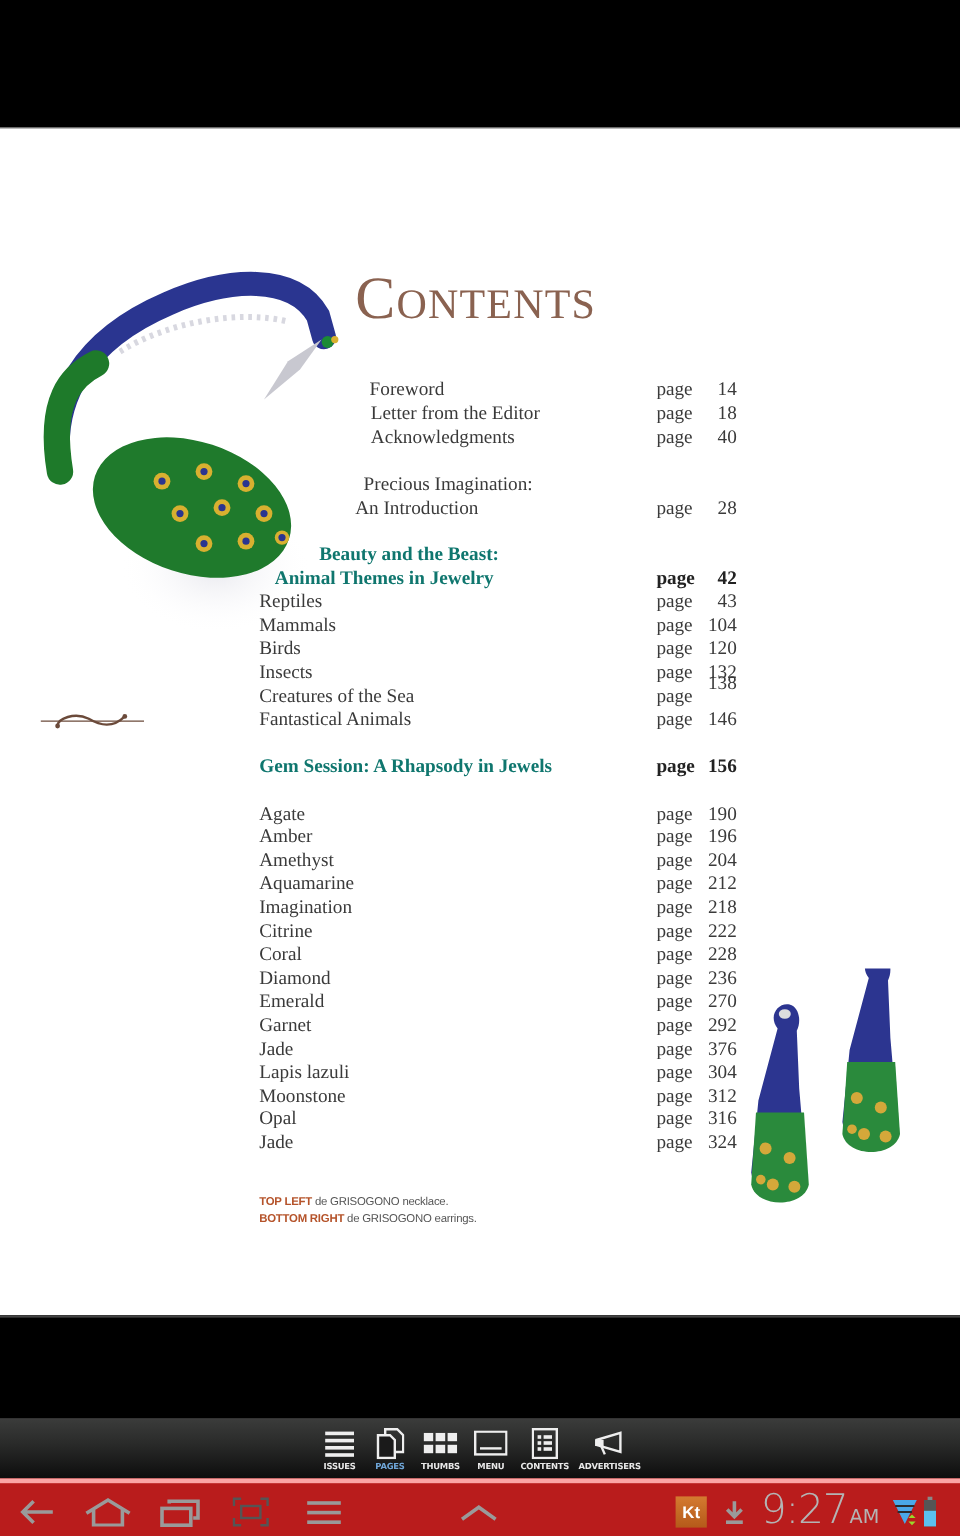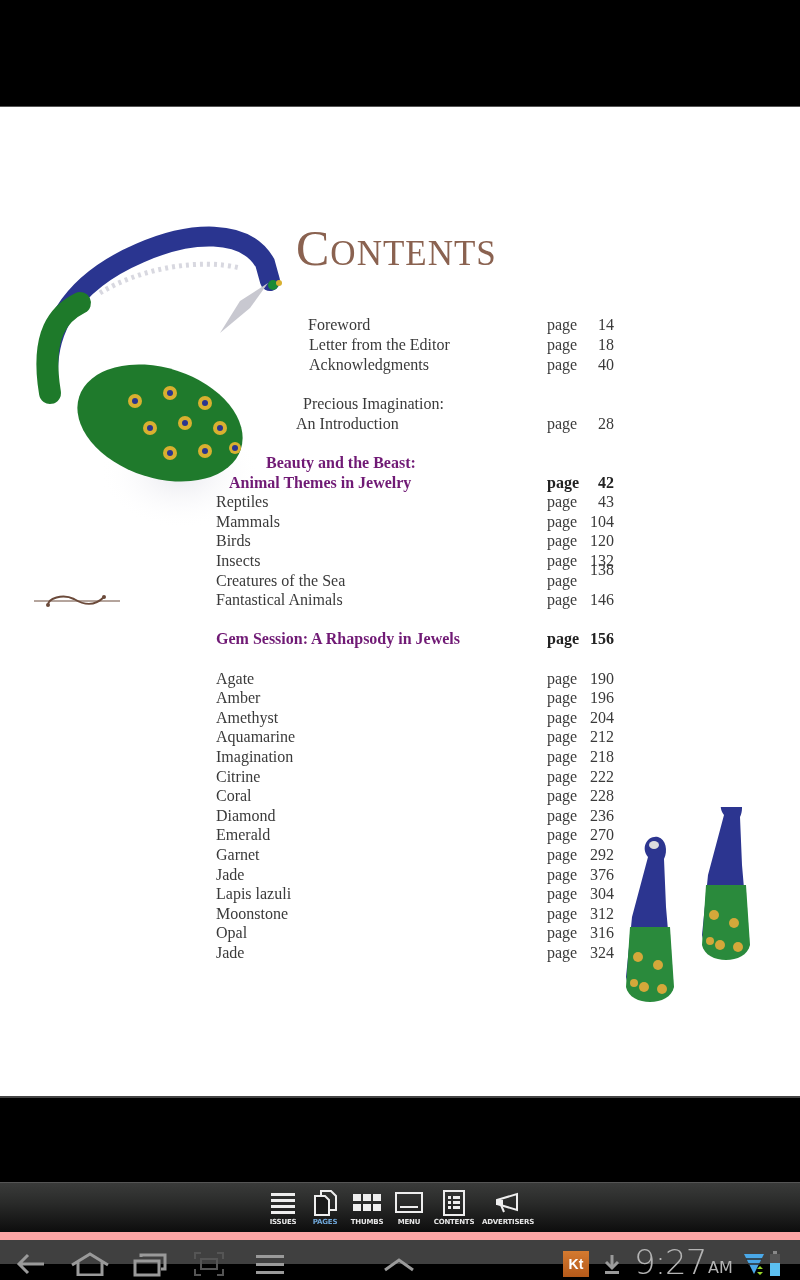--- a/index.html
+++ b/index.html
@@ -7,39 +7,39 @@
   body { position: relative; font-family: "DejaVu Serif", serif; }
 
   .top-black { position: absolute; left: 0; top: 0; width: 800px; height: 106px; background: #000; }
   .page { position: absolute; left: 0; top: 106px; width: 800px; height: 990px; background: #fff; border-top: 1px solid #555; }
   .bottom-black { position: absolute; left: 0; top: 1096px; width: 800px; height: 86px; background: #000; border-top: 2px solid #444; }
 
   .title { position: absolute; left: 296px; top: 116px; font-family: "Liberation Serif", serif; color: #8a6250; font-size: 50px; letter-spacing: 1px; font-variant: small-caps; line-height: 1; }
 
   .toc { position: absolute; left: 0; top: 0; width: 800px; }
   .row { position: absolute; font-family: "Liberation Serif", serif; font-size: 16px; color: #3a3a3a; line-height: 20px; height: 20px; white-space: nowrap; }
-  .row.bold { font-weight: bold; color: #701a75; }
+  .row.bold { font-weight: bold; color: #0f766e; }
   .pg-word { position: absolute; left: 547px; font-family: "Liberation Serif", serif; font-size: 16px; color: #3a3a3a; line-height: 20px; }
   .pg-num { position: absolute; width: 40px; left: 574px; text-align: right; font-family: "Liberation Serif", serif; font-size: 16px; color: #3a3a3a; line-height: 20px; }
   .bold .pg-word, .pg-word.bold, .pg-num.bold { font-weight: bold; color: #222; }
 
   .caption { position: absolute; left: 216px; top: 888px; font-family: "Liberation Sans", sans-serif; font-size: 9.5px; line-height: 14px; color: #555; letter-spacing: -0.2px; }
   .caption .hl { color: #b5532a; font-weight: bold; }
 
   .necklace { position: absolute; left: 30px; top: 116px; width: 260px; height: 310px; }
   .earrings { position: absolute; left: 620px; top: 700px; width: 140px; height: 210px; }
   .flourish { position: absolute; left: 32px; top: 484px; width: 90px; height: 22px; }
 
   .toolbar { position: absolute; left: 0; top: 1182px; width: 800px; height: 50px; background: linear-gradient(#3a3b3a, #2a2b2a 40%, #0d0d0d); border-top: 1px solid #555; }
   .tb-item { position: absolute; top: 0; height: 50px; display: flex; flex-direction: column; align-items: center; }
   .tb-icon { margin-top: 8px; height: 24px; display: flex; align-items: center; justify-content: center; }
   .tb-label { font-family: "DejaVu Sans", sans-serif; font-size: 7px; font-weight: bold; color: #e8e8e8; margin-top: 3px; letter-spacing: -0.2px; }
   .tb-label.active { color: #6fa6d8; }
 
-  .sysbar { position: absolute; left: 0; top: 1232px; width: 800px; height: 32px; background: #404040; border-top: 8px solid #fca5a5; }
+  .sysbar { position: absolute; left: 0; top: 1232px; width: 800px; height: 48px; background: #b91c1c; border-top: 4px solid #fca5a5; }
   .nav-ic { position: absolute; top: 10px; height: 28px; display: flex; align-items: center; justify-content: center; }
   .clock { position: absolute; left: 634px; top: 2px; font-family: "DejaVu Sans", sans-serif; color: #b4b4b4; font-size: 34px; font-weight: 300; letter-spacing: -1px; }
   .ampm { position: absolute; left: 708px; top: 18px; font-family: "DejaVu Sans", sans-serif; color: #b4b4b4; font-size: 16px; }
   .kt-icon { position: absolute; left: 563px; top: 11px; width: 26px; height: 26px; background: linear-gradient(#d47a30, #b55a1a); color: #fff; font-family: "Liberation Sans", sans-serif; font-weight: bold; font-size: 14px; text-align: center; line-height: 26px; }
 </style>
 </head>
 <body>
 
 <div class="top-black"></div>
 
@@ -226,20 +226,24 @@
       <g fill="#d4a83a">
           <circle cx="18" cy="150" r="5"></circle>
           <circle cx="38" cy="158" r="5"></circle>
           <circle cx="24" cy="180" r="5"></circle>
           <circle cx="42" cy="182" r="5"></circle>
           <circle cx="14" cy="176" r="4"></circle>
         </g>
     </g>
   </svg>
 
+  <div class="caption">
+    <div><span class="hl">TOP LEFT</span><span> de GRISOGONO necklace.</span></div>
+    <div><span class="hl">BOTTOM RIGHT</span><span> de GRISOGONO earrings.</span></div>
+  </div>
 </div>
 
 <div class="bottom-black"></div>
 
 <div class="toolbar">
   <div class="tb-item" style="left:266px;width:34px">
     <div class="tb-icon">
       <svg width="26" height="24" viewBox="0 0 26 24">
           <g fill="#eee">
             <rect x="1" y="2" width="24" height="3"></rect>

